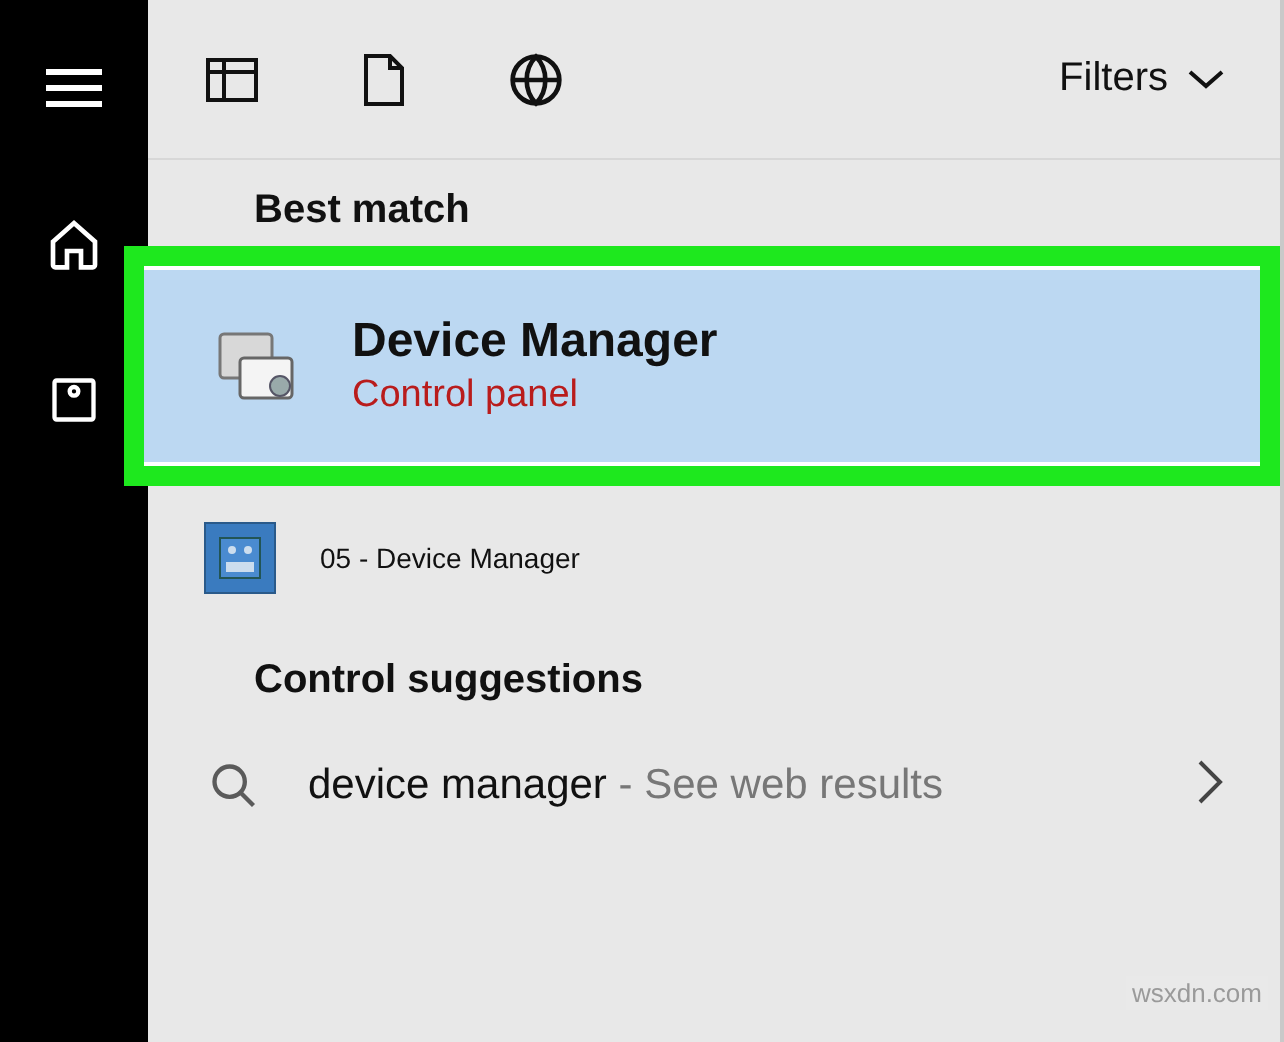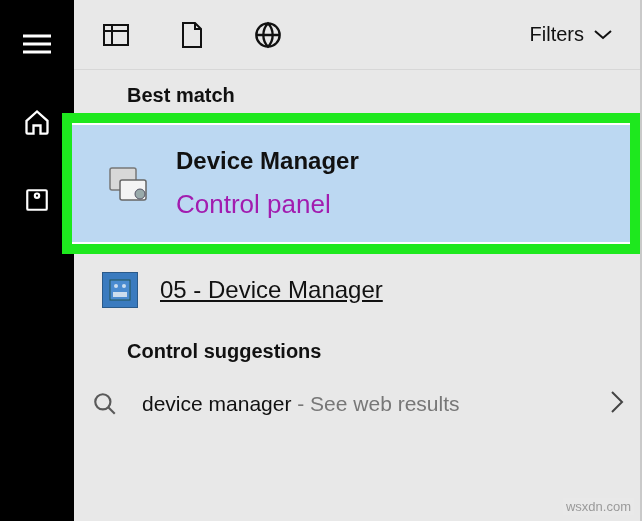--- a/index.html
+++ b/index.html
@@ -22,21 +22,21 @@
       gap: 50px;
     }
     .sidebar .icon { color: #fff; width: 28px; height: 28px; display:flex; align-items:center; justify-content:center; }
     .main {
       flex: 1;
       background: #e8e8e8;
       position: relative;
       border-right: 2px solid #c9c9c9;
     }
     .toolbar {
-      height: 70px;
+      height: 80px;
       display: flex;
       align-items: center;
       padding: 0 28px;
       gap: 48px;
       border-bottom: 1px solid #d7d7d7;
     }
     .toolbar .ticon {
       width: 28px; height: 28px;
       display: flex; align-items: center; justify-content: center;
       color: #111;
@@ -68,49 +68,49 @@
       display: flex;
       align-items: center;
       padding: 22px 28px 22px 36px;
       gap: 24px;
     }
     .result-icon {
       width: 44px; height: 44px;
       display:flex; align-items:center; justify-content:center;
     }
     .result-title { font-size: 24px; font-weight: 700; color: #111; }
-    .result-sub { font-size: 26px; color: #a21caf; margin-top: 14px; }
+    .result-sub { font-size: 19px; color: #b91c1c; margin-top: 2px; }
     .app-row {
       display:flex; align-items:center;
       padding: 18px 28px;
       gap: 22px;
     }
     .app-icon {
       width: 36px; height: 36px;
       background: #3a7bbf;
       border:1px solid #2a5a8a;
       display:flex; align-items:center; justify-content:center;
       color:#fff;
     }
-    .app-label { font-size: 24px; color: #111; text-decoration: underline; }
+    .app-label { font-size: 14px; color: #111; }
     .suggestion-row {
       display:flex; align-items:center;
-      padding: 20px 16px;
+      padding: 20px 28px;
       gap: 22px;
     }
     .mag-icon { width:30px; height:30px; display:flex; align-items:center; justify-content:center; color:#5a5a5a; }
     .suggestion-text { font-size: 21px; color:#111; }
     .suggestion-muted { color:#777; font-weight:400; }
     .chev-right {
       margin-left:auto;
       color:#444;
     }
     .watermark {
       position:absolute;
-      right:6px; bottom:6px;
+      right:6px; bottom:16px;
       font-size:13px;
       color:#9a9a9a;
       background:rgba(232,232,232,0.8);
       padding:1px 3px;
     }
   </style>
 </head>
 <body>
 
 <div class="sidebar">

